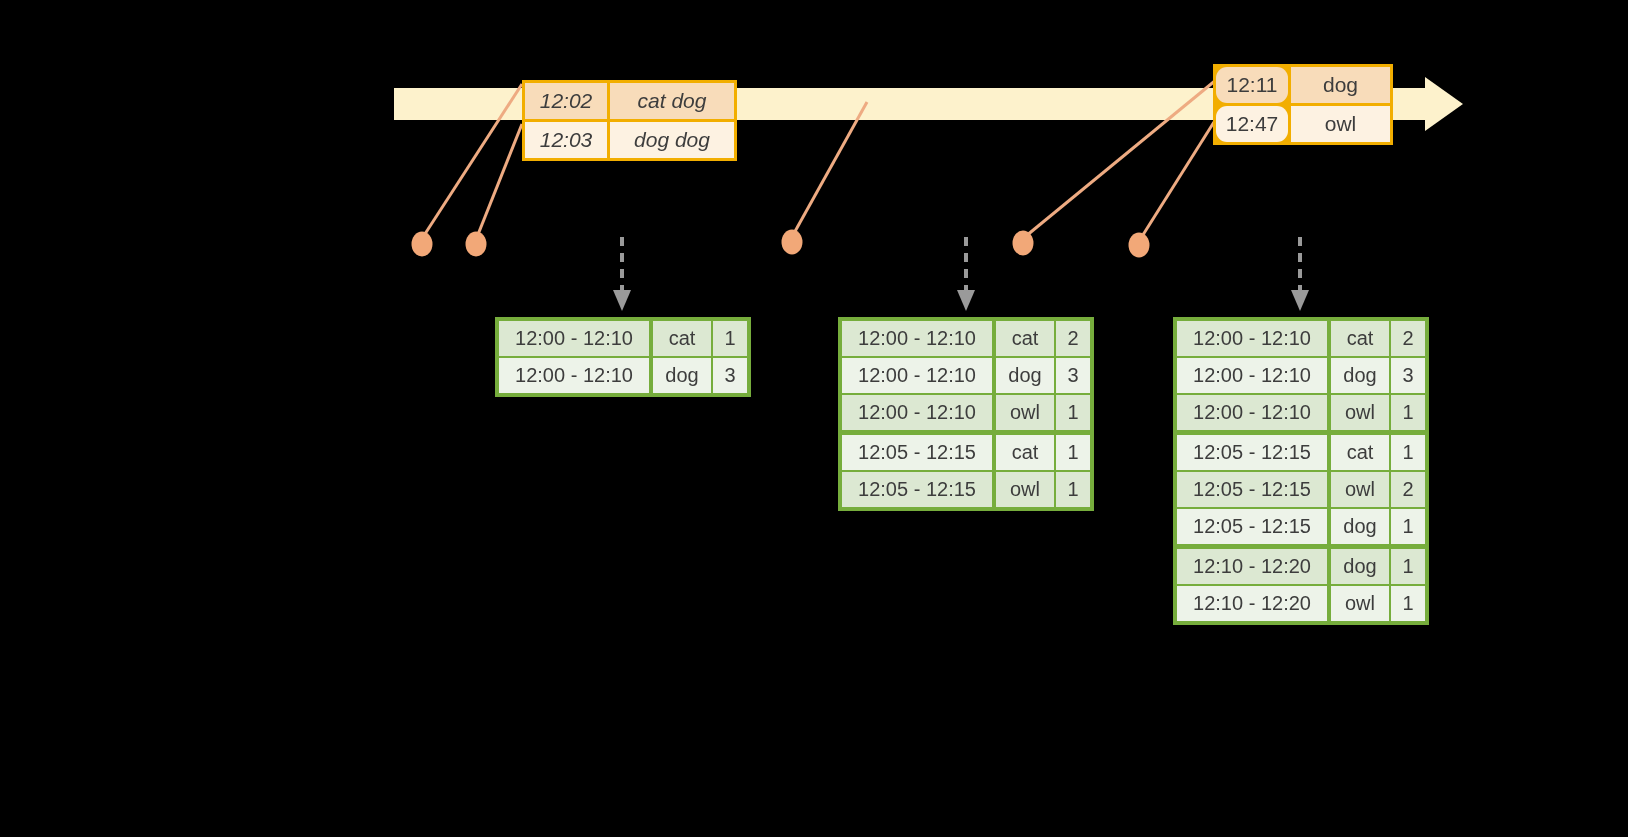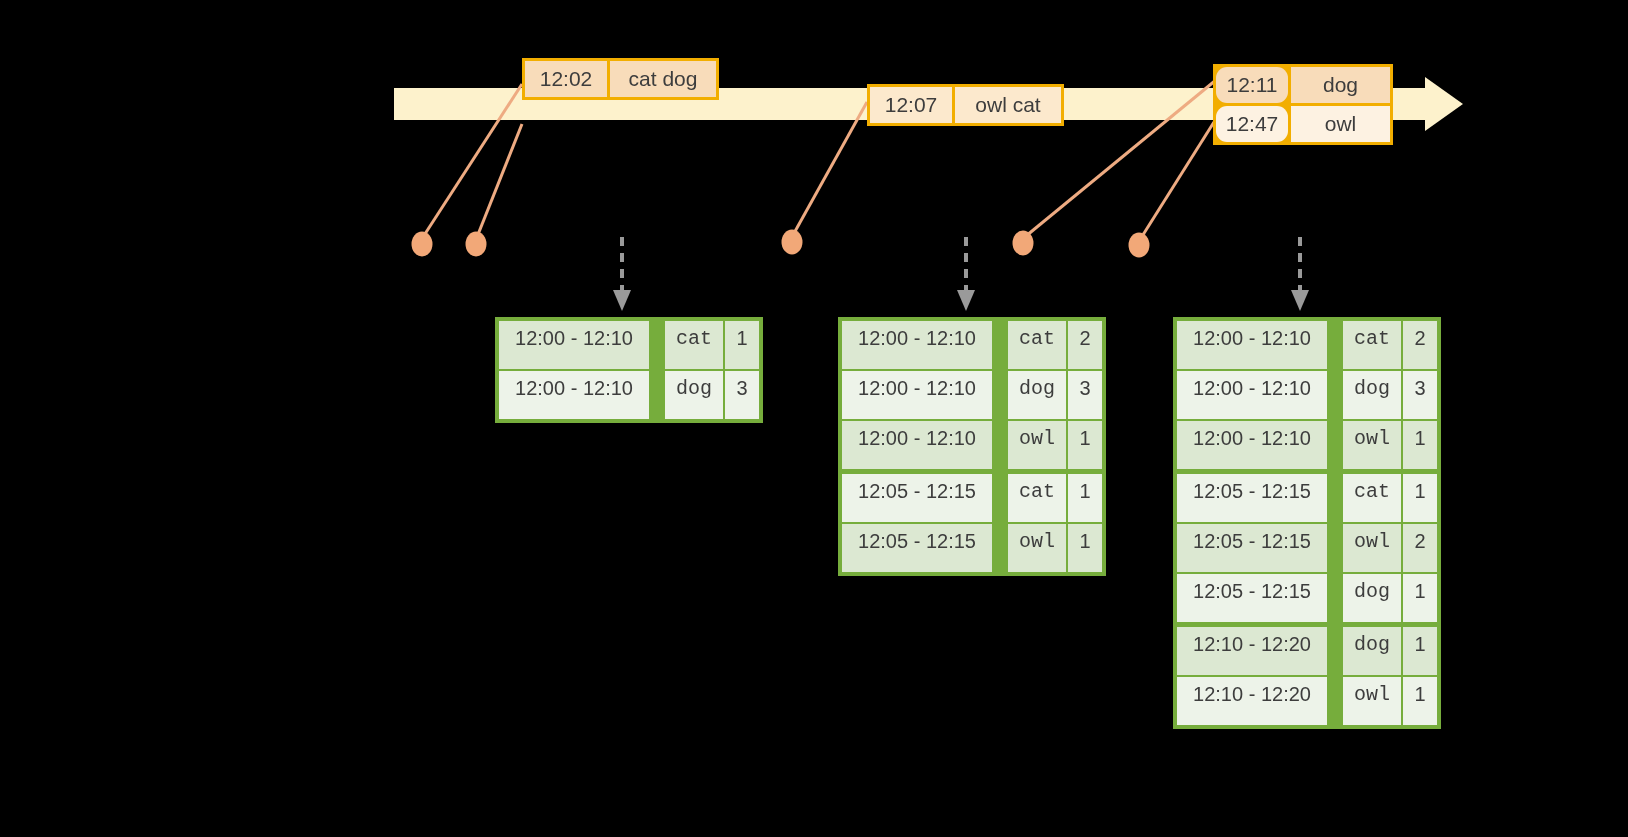--- a/index.html
+++ b/index.html
@@ -25,34 +25,34 @@
   .dot{fill:var(--dot);}
   .trig{stroke:var(--trigger-arrow);stroke-width:4;stroke-dasharray:9 7;}
   .trighead{fill:var(--trigger-arrow);}
 
   
   .etable{position:absolute;background:var(--event-border);padding:3px;z-index:3;}
   .erow{display:flex;margin-top:3px;}
   .erow:first-child{margin-top:0;}
   .ecell{height:36px;line-height:36px;text-align:center;font-size:21px;}
   .ecell.words{margin-left:3px;}
-  .et12 .ecell.time{width:82px;}  .et12 .ecell.words{width:106px;}
+  .et12 .ecell.time{width:82px;}  .et12 .ecell.words{width:124px;}
   .et3  .ecell.time{width:72px;border-radius:11px;}  .et3  .ecell.words{width:99px;}
   .erow.dark  .ecell{background:var(--event-row-dark);}
   .erow.light .ecell{background:var(--event-row-light);}
   .erow.single .ecell{background:var(--event-row-single);}
-  #et1{left:522px;top:58px;} #et2{left:867px;top:84px;} #et3{left:1213px;top:64px;}
+  #et1{left:522px;top:80px;font-style:italic;} #et2{left:867px;top:84px;} #et3{left:1213px;top:64px;}
 
   
   .gtable{position:absolute;background:var(--result-border);padding:4px;z-index:3;}
   .grow{display:flex;margin-top:2px;}
   .grow:first-child{margin-top:0;}
   .grow.gsep{margin-top:5px;}
-  .gcell{height:48px;line-height:35px;text-align:center;font-size:20px;}
-  .gcell.win{width:150px;} .gcell.word{width:58px;margin-left:16px;font-family:Liberation Mono, monospace;} .gcell.count{width:34px;margin-left:2px;}
+  .gcell{height:35px;line-height:35px;text-align:center;font-size:20px;}
+  .gcell.win{width:150px;} .gcell.word{width:58px;margin-left:4px;} .gcell.count{width:34px;margin-left:2px;}
   .grow.dark  .gcell{background:var(--result-row-dark);}
   .grow.light .gcell{background:var(--result-row-light);}
   #gt1{left:495px;top:317px;} #gt2{left:838px;top:317px;} #gt3{left:1173px;top:317px;}
 </style>
 </head>
 <body>
 
 <div class="canvas">
 
   <div class="band"></div>
@@ -83,28 +83,26 @@
       <line class="trig" x1="1300" y1="237" x2="1300" y2="292"></line>
       <path class="trighead" d="M1291 290 L1309 290 L1300 311 Z"></path>
     </g>
   </svg>
 
   <div class="etable et12" id="et1">
     <div class="erow dark">
       <div class="ecell time">12:02</div>
       <div class="ecell words">cat dog</div>
     </div>
+    <div class="erow light">
+      <div class="ecell time">12:03</div>
+      <div class="ecell words">dog dog</div>
+    </div>
   </div>
 
-  <div class="etable et12" id="et2">
-    <div class="erow single">
-      <div class="ecell time">12:07</div>
-      <div class="ecell words">owl cat</div>
-    </div>
-  </div>
 
   <div class="etable et3" id="et3">
     <div class="erow dark">
       <div class="ecell time">12:11</div>
       <div class="ecell words">dog</div>
     </div>
     <div class="erow light">
       <div class="ecell time">12:47</div>
       <div class="ecell words">owl</div>
     </div>

